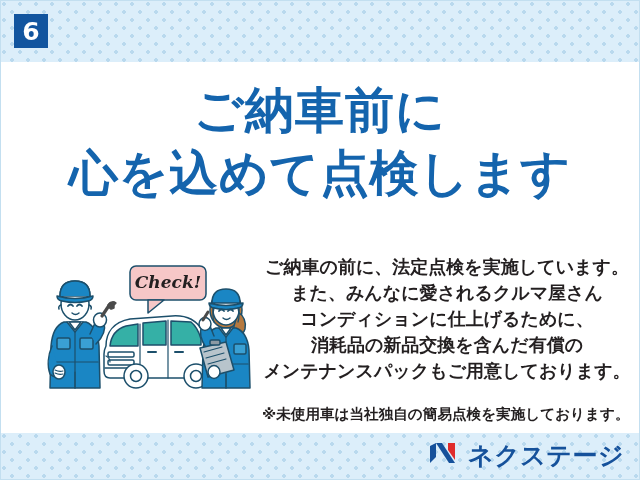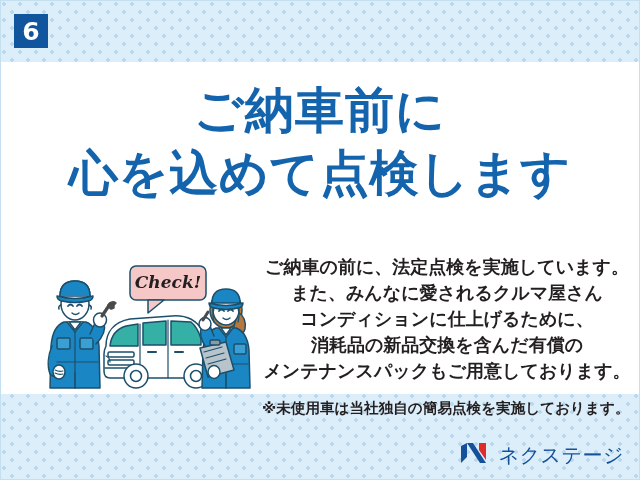--- a/index.html
+++ b/index.html
@@ -59,21 +59,21 @@
     letter-spacing: 0.2px;
     white-space: nowrap;
   }
 
   
   #panel {
     position: absolute;
     left: 0;
     top: 62px;
     width: 640px;
-    height: 332px;
+    height: 371px;
     background: #ffffff;
   }
 
   
   #headline-block {
     position: absolute;
     left: 0; top: 24px;
     width: 640px;
     text-align: center;
   }
@@ -106,21 +106,21 @@
     line-height: 26px;
     white-space: nowrap;
     font-weight: bold;
     text-align: center;
   }
   #body-note {
     font-size: 14.6px;
     line-height: 24px;
     white-space: nowrap;
     font-weight: bold;
-    margin-top: 12px;
+    margin-top: 18px;
   }
 
   
   #illustration {
     position: absolute;
     left: 44px;
     top: 198px;
     width: 212px;
     height: 130px;
   }
@@ -131,22 +131,22 @@
     position: absolute;
     right: 16px;
     bottom: 10px;
     height: 30px;
     display: flex;
     align-items: center;
   }
   #logo-mark { margin-right: 7px; }
   #logo-text {
     color: #15519b;
-    font-size: 20px;
-    font-weight: normal;
+    font-size: 25px;
+    font-weight: bold;
     letter-spacing: 0.5px;
     white-space: nowrap;
   }
 </style>
 </head>
 <body>
 
 <div id="bg-pattern"></div>
 
 <div id="header">

